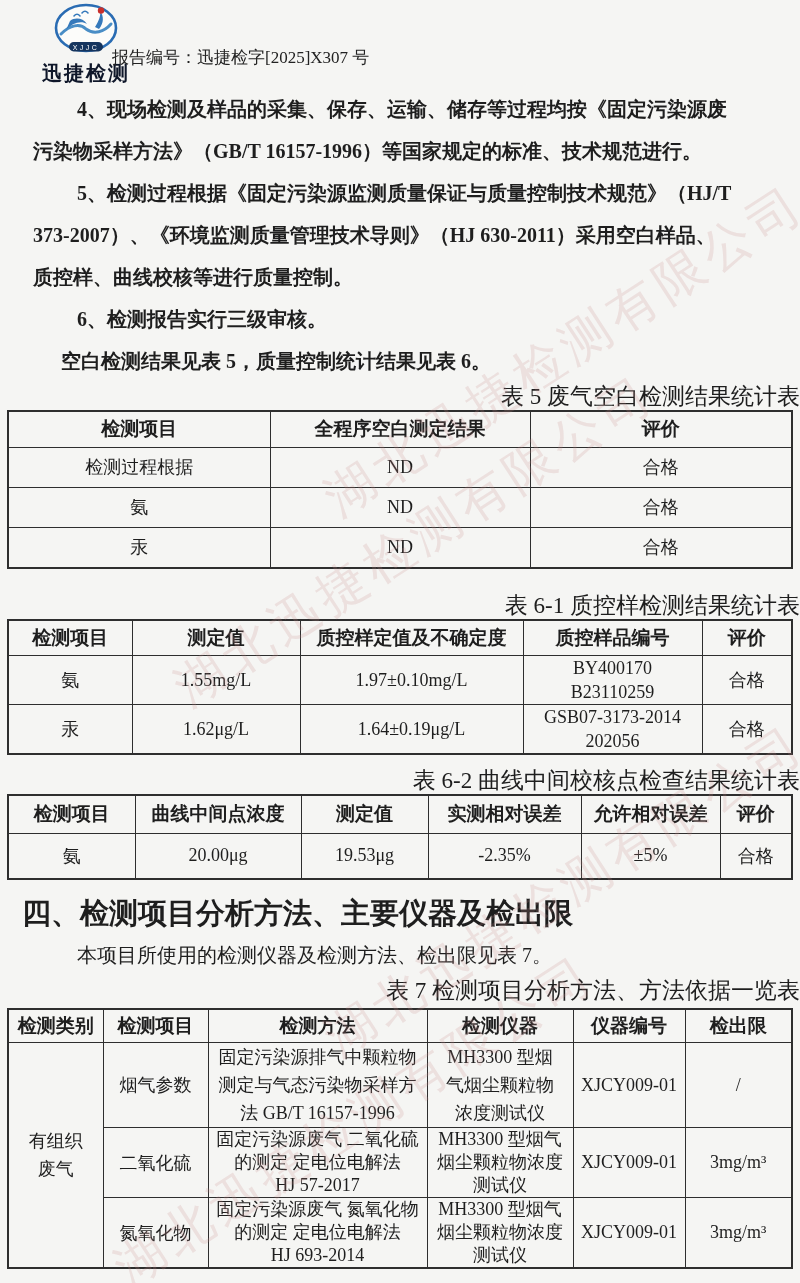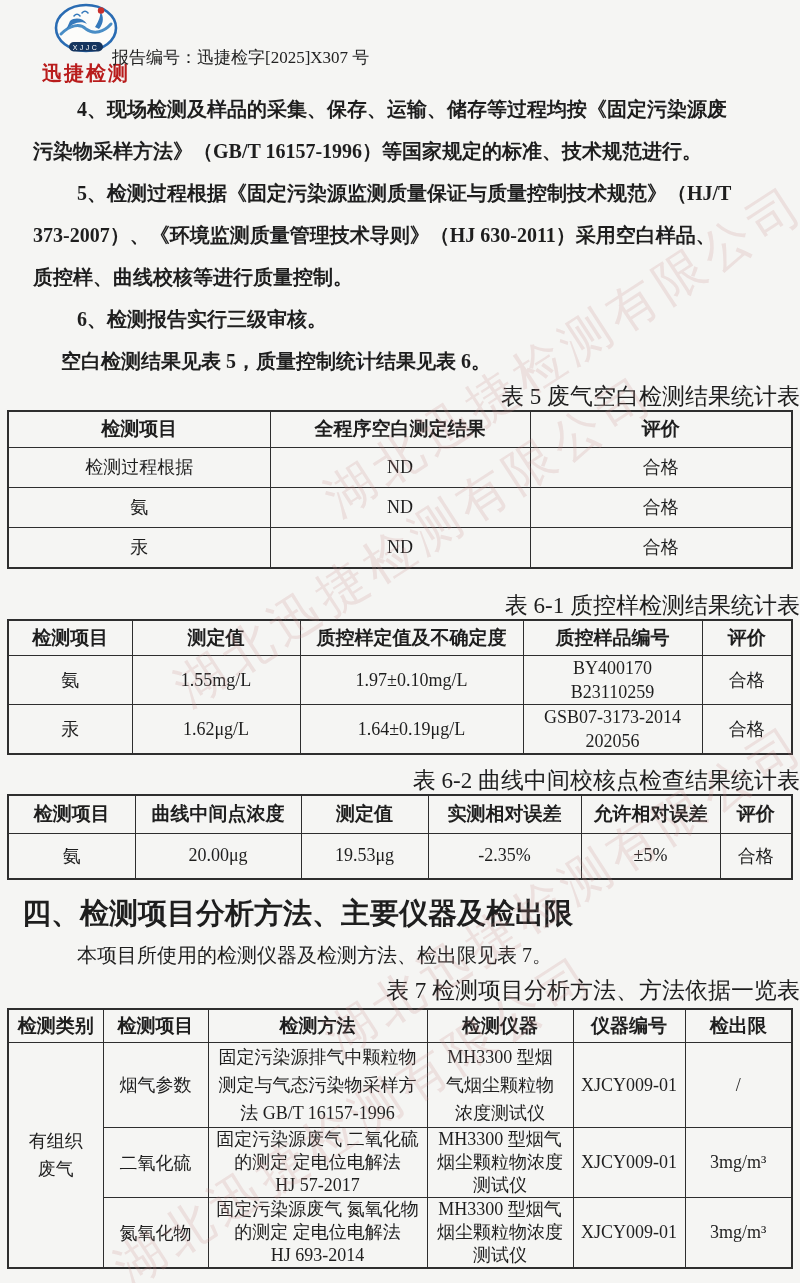--- a/index.html
+++ b/index.html
@@ -11,21 +11,21 @@
   }
   
   .wm{
     position:absolute; white-space:nowrap; pointer-events:none;
     font-size:50px; letter-spacing:6px; color:rgba(198,140,140,.20);
     transform:rotate(-33deg); transform-origin:left center; font-weight:400;
   }
   
   .header{position:relative; height:88px;}
   .logo{position:absolute; left:38px; top:3px; width:96px; text-align:center;}
-  .logo .name{display:block; color:#b91c1c; font-weight:700; font-size:20px; letter-spacing:2px; margin-top:1px; font-family:"Liberation Serif",serif;}
+  .logo .name{display:block; color:#0f172a; font-weight:700; font-size:20px; letter-spacing:2px; margin-top:1px; font-family:"Liberation Serif",serif;}
   .report-no{position:absolute; left:112px; top:46px; font-size:17px; color:#222;}
   
   .bodytext{padding:0 28px 0 33px;font-weight:bold;}
   .pl{height:42px; line-height:42px; font-size:20px; white-space:nowrap;}
   .ind{padding-left:44px;}
   .ind2{padding-left:28px;}
   
   .ttitle{height:26px; line-height:26px; text-align:right; font-size:23px;padding-left:41px;}
   .mt12{margin-top:24px;} .mt13{margin-top:13px;} .mt8{margin-top:8px;} .mt2{margin-top:2px;}
   

